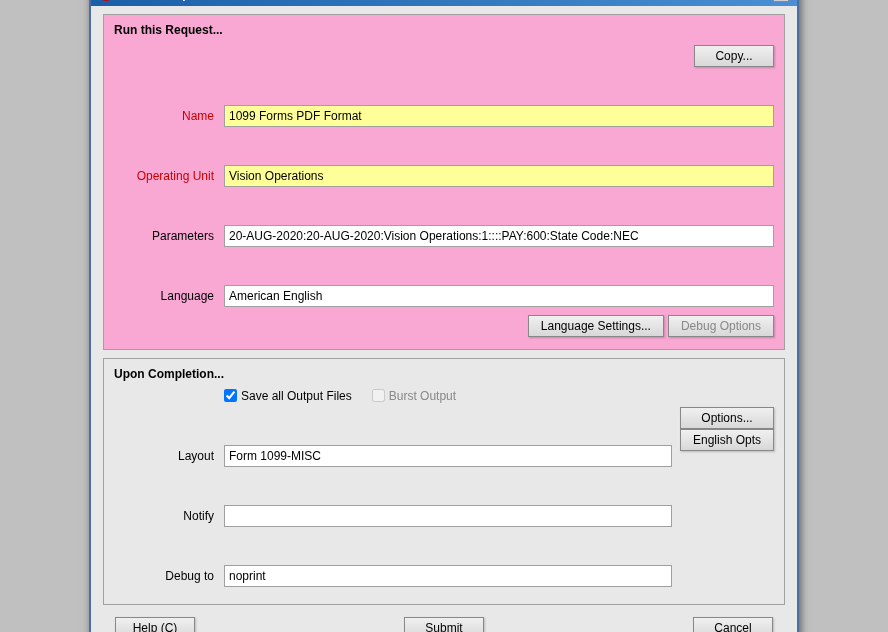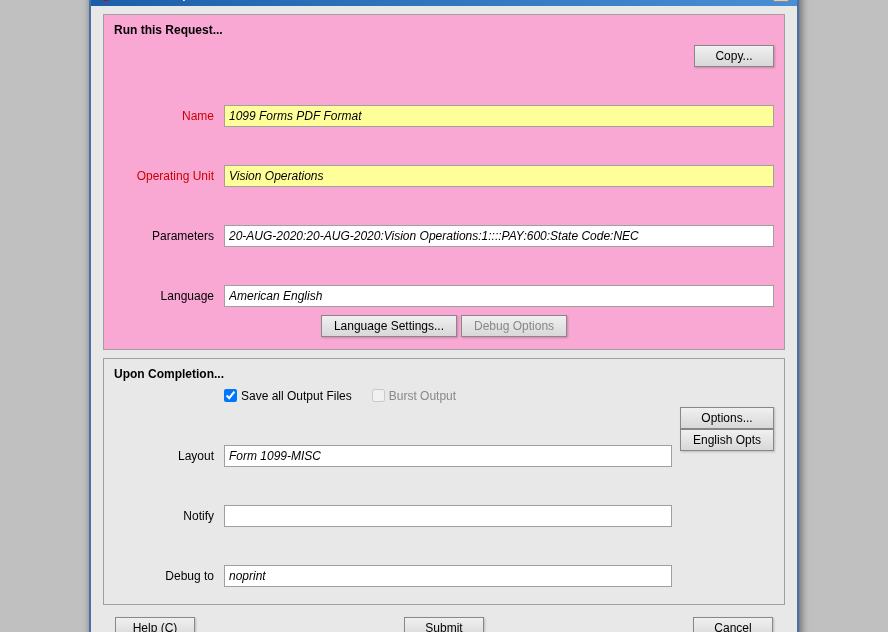--- a/index.html
+++ b/index.html
@@ -112,34 +112,33 @@
     }
 
     .form-input {
       flex: 1;
       height: 22px;
       border: 1px solid #a0a0a0;
       padding: 2px 4px;
       font-size: 12px;
       background: white;
       outline: none;
-      font-style: italic;
     }
 
     .form-input-yellow {
       background: #ffff99;
     }
 
     .form-input-readonly {
       background: white;
     }
 
     .buttons-row {
       display: flex;
-      justify-content: center;
+      justify-content: flex-end;
       gap: 4px;
       margin-top: 8px;
     }
 
     .btn {
       padding: 3px 12px;
       border: 1px solid #888;
       background: linear-gradient(to bottom, #f0f0f0, #d8d8d8);
       cursor: pointer;
       font-size: 12px;

